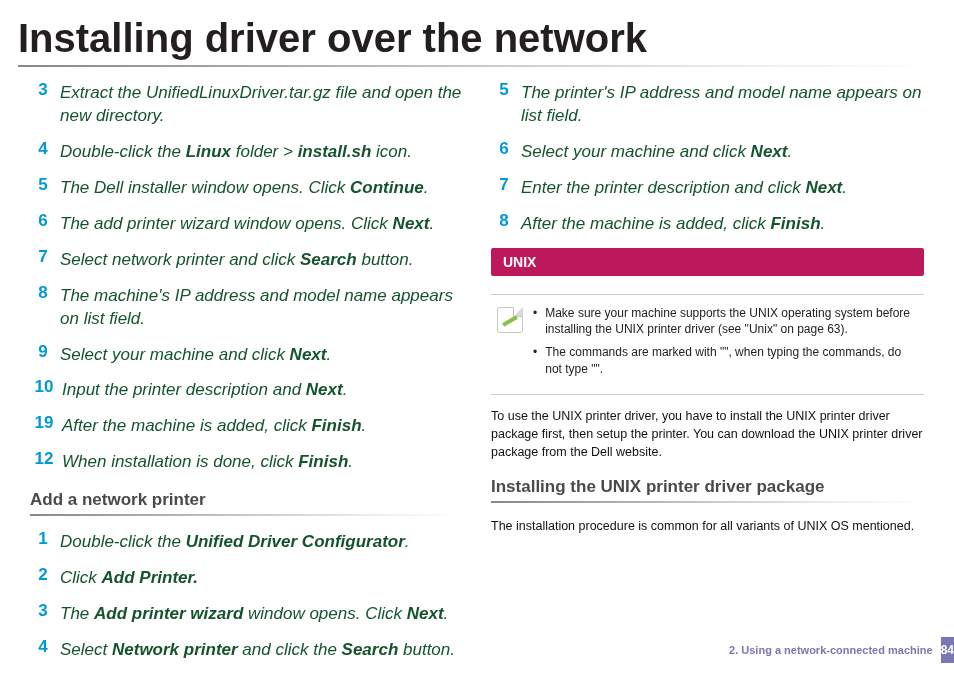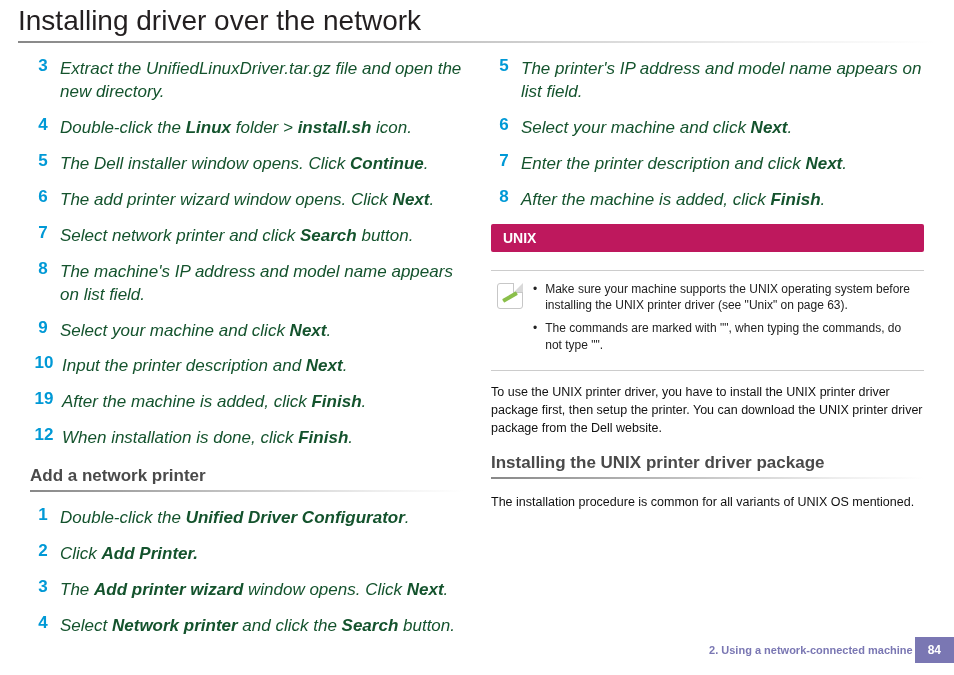--- a/index.html
+++ b/index.html
@@ -5,24 +5,24 @@
   * { box-sizing: border-box; margin: 0; padding: 0; }
   body {
     width: 954px;
     height: 675px;
     font-family: "Segoe UI", "Myriad Pro", Arial, sans-serif;
     background: #fff;
     color: #000;
     position: relative;
   }
   .page-title {
-    font-size: 28px;
-    font-weight: 400;
+    font-size: 40px;
+    font-weight: 700;
     color: #231f20;
-    padding: 5px 18px 4px 18px;
+    padding: 16px 18px 4px 18px;
   }
   .title-underline {
     height: 2px;
     margin: 0 18px 6px 18px;
     background: linear-gradient(to right, #888 0%, #bbb 40%, #eee 80%, #fff 100%);
   }
   .columns {
     display: flex;
     gap: 28px;
     padding: 8px 30px 0 30px;
@@ -134,28 +134,28 @@
     position: absolute;
     bottom: 12px;
     right: 0;
     display: flex;
     align-items: center;
   }
   .footer-text {
     color: #7a77b3;
     font-weight: 700;
     font-size: 11px;
-    padding-right: 2px;
+    padding-right: 8px;
   }
   .footer-page {
     background: #7a77b3;
     color: #fff;
     font-weight: 700;
     font-size: 12px;
-    padding: 6px 13px;
+    padding: 6px 0;
   }
 </style>
 </head>
 <body>
 
 <div class="page-title">Installing driver over the network</div>
 <div class="title-underline"></div>
 
 <div class="columns">
 

